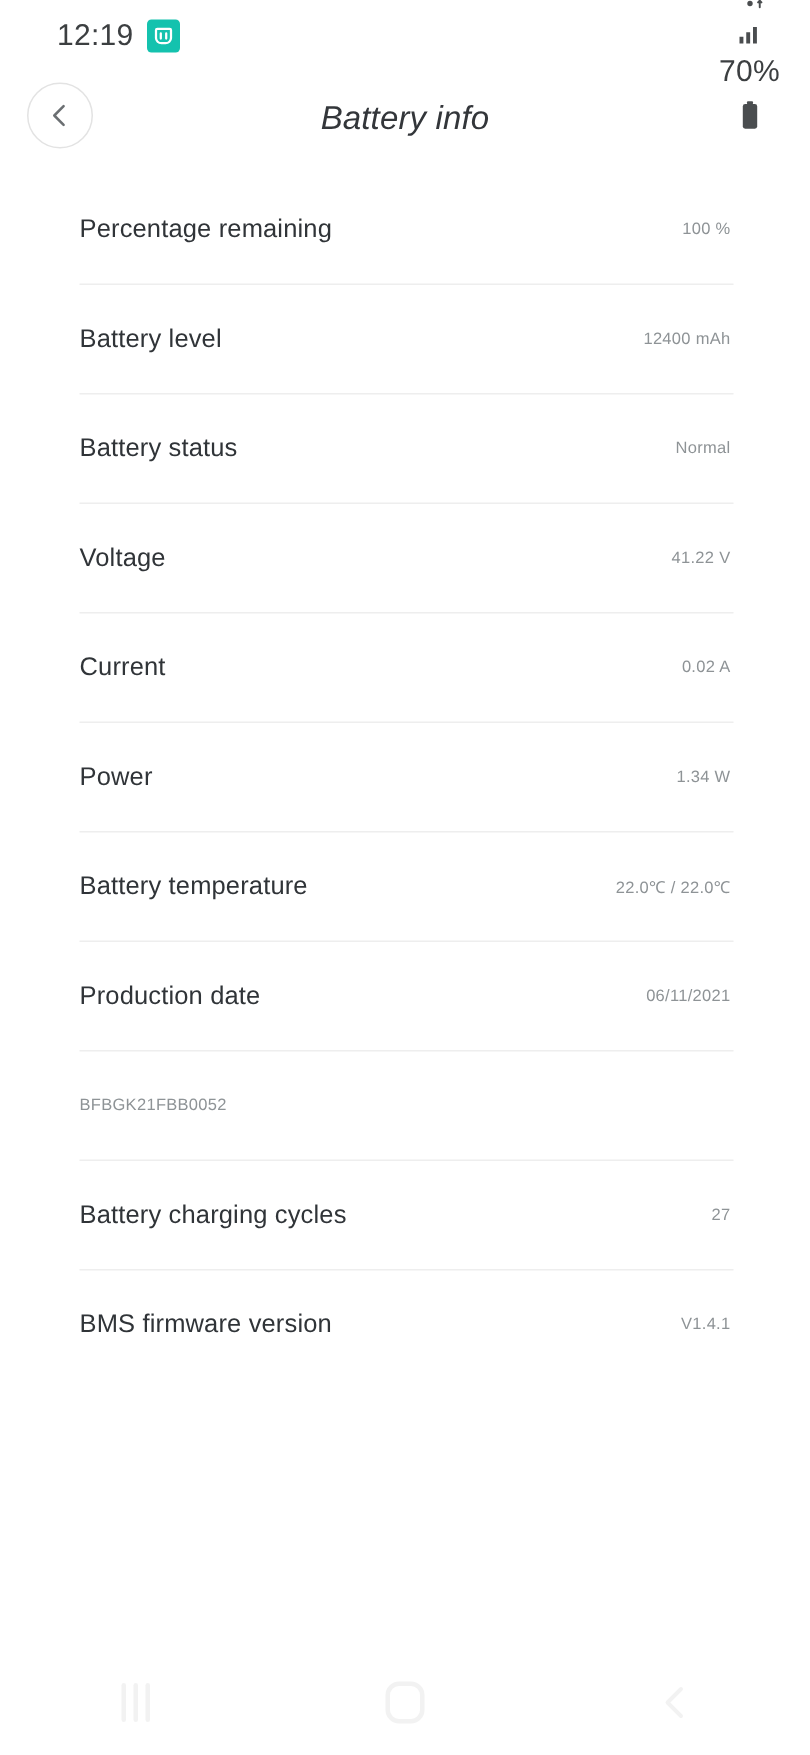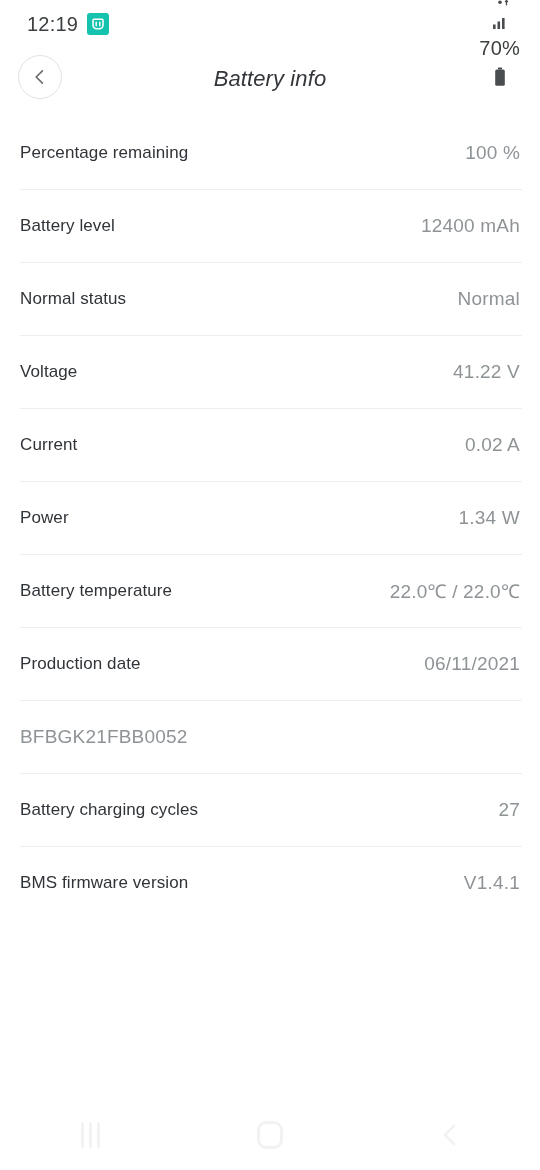--- a/index.html
+++ b/index.html
@@ -8,21 +8,21 @@
     background:#ffffff;
     font-family:"Liberation Sans", sans-serif;
     -webkit-font-smoothing:antialiased;
   }
   #app { position:relative; width:540px; height:1170px; background:#fff; overflow:hidden; }
 
   
   .statusbar {
     position:absolute; top:0; left:0; width:540px; height:48px;
     display:flex; align-items:center; justify-content:space-between;
-    padding:0 20px 0 27px;
+    padding:0 20px 0 38px;
   }
   .sb-left { display:flex; align-items:center; gap:9px; }
   .sb-time { font-size:20px; color:#3c3f41; letter-spacing:.2px; }
   .mi-badge {
     width:22px; height:22px; background:#14c2ae; border-radius:3px;
     display:flex; align-items:center; justify-content:center;
   }
   .sb-right { display:flex; align-items:center; gap:7px;flex-direction:column; }
   .sb-pct { font-size:20px; color:#3c3f41; letter-spacing:.2px; }
   .ic { display:block; }
@@ -40,30 +40,30 @@
   }
   .page-title {
     position:absolute; left:0; top:0; width:540px; height:62px;
     display:flex; align-items:center; justify-content:center;
     font-size:22px; color:#33363a; letter-spacing:.1px;font-style:italic;
   }
 
   
   .list { position:absolute; top:116px; left:0; width:540px; }
   .row {
-    position:relative; height:73px; margin:0 20px;
+    position:relative; height:73px; margin:0 53px;
     display:flex; align-items:center; justify-content:space-between;
     cursor:default;
   }
   .row + .row::before {
     content:""; position:absolute; top:0; left:0; right:-2px;
     height:1px; background:#eeeeee;
   }
   .row-label { font-size:17px; color:#303438; letter-spacing:.1px; }
-  .row-value { font-size:19px; color:#8e9396; letter-spacing:.2px; white-space:nowrap; }
+  .row-value { font-size:11px; color:#8e9396; letter-spacing:.2px; white-space:nowrap; }
 
   
   .navbar {
     position:absolute; bottom:0; left:0; width:540px; height:70px;
     display:flex; align-items:center;
   }
   .nav-btn {
     flex:1; height:70px; display:flex; align-items:center; justify-content:center;
     cursor:pointer;
   }
@@ -137,21 +137,21 @@
   <div class="list">
       <div class="row">
         <span class="row-label">Percentage remaining</span>
         <span class="row-value">100 %</span>
       </div>
       <div class="row">
         <span class="row-label">Battery level</span>
         <span class="row-value">12400 mAh</span>
       </div>
       <div class="row">
-        <span class="row-label">Normal status</span>
+        <span class="row-label">Battery status</span>
         <span class="row-value">Normal</span>
       </div>
       <div class="row">
         <span class="row-label">Voltage</span>
         <span class="row-value">41.22 V</span>
       </div>
       <div class="row">
         <span class="row-label">Current</span>
         <span class="row-value">0.02 A</span>
       </div>

